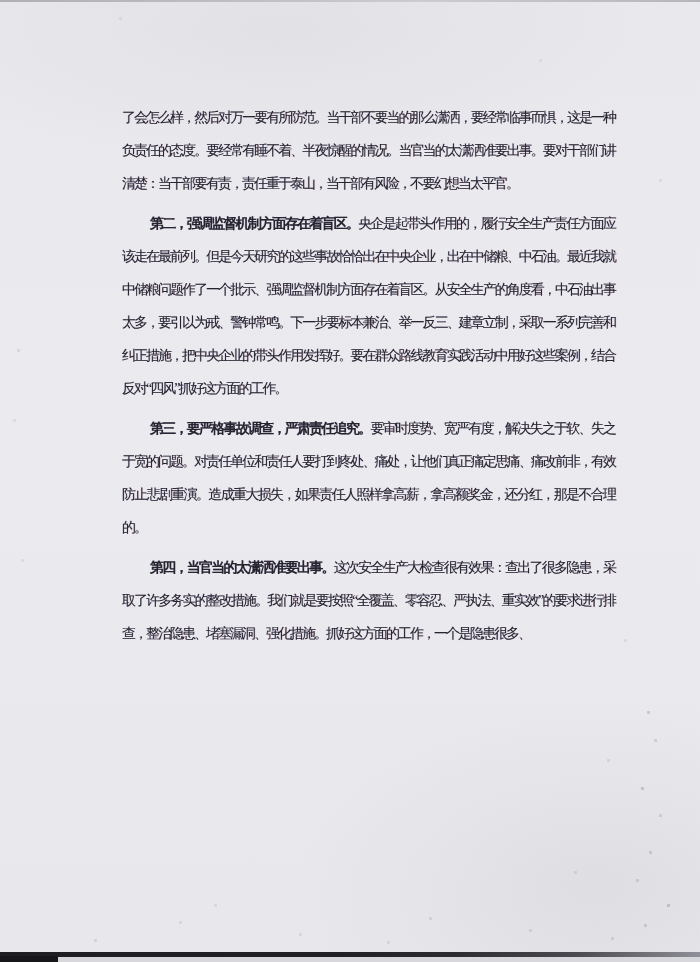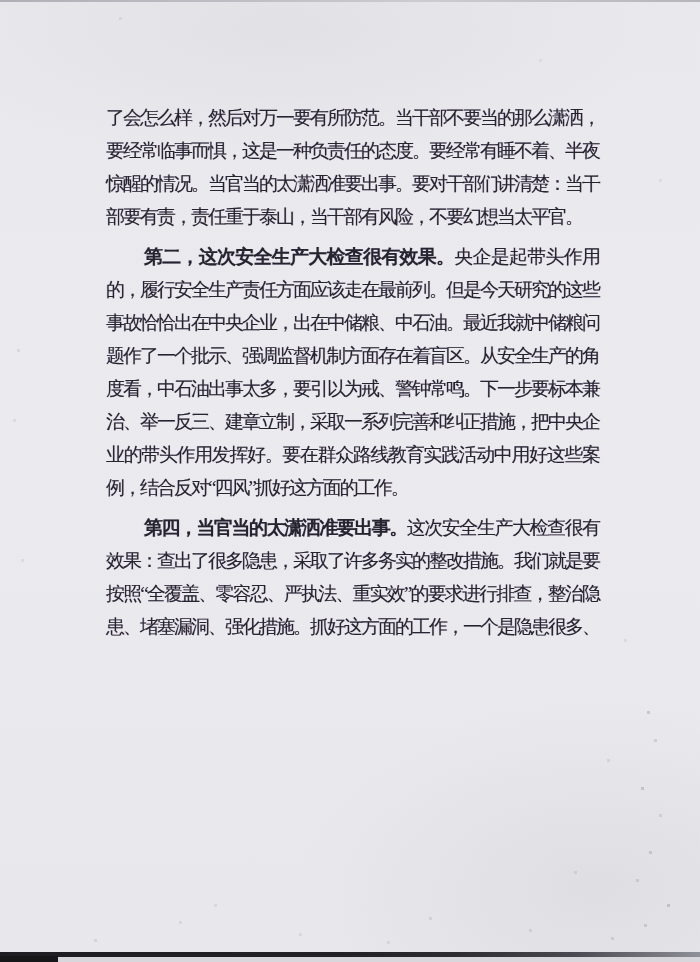--- a/index.html
+++ b/index.html
@@ -19,25 +19,25 @@
     font-family: "Liberation Serif", serif;
   }
   .edge-top {
     position: absolute;
     top: 0; left: 0; right: 0;
     height: 2px;
     background: linear-gradient(90deg, rgba(130,130,140,0.55), rgba(160,158,168,0.35) 60%, rgba(130,130,140,0.5));
   }
   .textblock {
     position: absolute;
-    left: 106px;
+    left: 122px;
     top: 101px;
     width: 493px;
     color: #25252f;
-    font-size: 19px;
+    font-size: 14px;
     line-height: 33px;
     letter-spacing: -2px;
     text-align: justify;
     text-justify: inter-character;
     text-shadow: 0.4px 0 0 rgba(150,60,80,0.22), -0.4px 0 0 rgba(60,70,160,0.22);
   }
   .textblock p {
     margin: 0;
   }
   .textblock p + p {
@@ -111,22 +111,23 @@
 <body>
 
 <div class="page">
 
   <div class="edge-top"></div>
 
   <div class="textblock">
 
     <p><span class="lead"></span><span>了会怎么样，然后对万一要有所防范。当干部不要当的那么潇洒，要经常临事而惧，这是一种负责任的态度。要经常有睡不着、半夜惊醒的情况。当官当的太潇洒准要出事。要对干部们讲清楚：当干部要有责，责任重于泰山，当干部有风险，不要幻想当太平官。</span></p>
 
-    <p class="indent"><span class="lead">第二，这次安全生产大检查很有效果。</span><span>央企是起带头作用的，履行安全生产责任方面应该走在最前列。但是今天研究的这些事故恰恰出在中央企业，出在中储粮、中石油。最近我就中储粮问题作了一个批示、强调监督机制方面存在着盲区。从安全生产的角度看，中石油出事太多，要引以为戒、警钟常鸣。下一步要标本兼治、举一反三、建章立制，采取一系列完善和纠正措施，把中央企业的带头作用发挥好。要在群众路线教育实践活动中用好这些案例，结合反对“四风”抓好这方面的工作。</span></p>
+    <p class="indent"><span class="lead">第二，强调监督机制方面存在着盲区。</span><span>央企是起带头作用的，履行安全生产责任方面应该走在最前列。但是今天研究的这些事故恰恰出在中央企业，出在中储粮、中石油。最近我就中储粮问题作了一个批示、强调监督机制方面存在着盲区。从安全生产的角度看，中石油出事太多，要引以为戒、警钟常鸣。下一步要标本兼治、举一反三、建章立制，采取一系列完善和纠正措施，把中央企业的带头作用发挥好。要在群众路线教育实践活动中用好这些案例，结合反对“四风”抓好这方面的工作。</span></p>
 
+    <p class="indent"><span class="lead">第三，要严格事故调查，严肃责任追究。</span><span>要审时度势、宽严有度，解决失之于软、失之于宽的问题。对责任单位和责任人要打到疼处、痛处，让他们真正痛定思痛、痛改前非，有效防止悲剧重演。造成重大损失，如果责任人照样拿高薪，拿高额奖金，还分红，那是不合理的。</span></p>
 
     <p class="indent"><span class="lead">第四，当官当的太潇洒准要出事。</span><span>这次安全生产大检查很有效果：查出了很多隐患，采取了许多务实的整改措施。我们就是要按照“全覆盖、零容忍、严执法、重实效”的要求进行排查，整治隐患、堵塞漏洞、强化措施。抓好这方面的工作，一个是隐患很多、</span></p>
 
   </div>
 
   <div class="speckles"></div>
   <div class="edge-bottom-band"></div>
   <div class="edge-bottom-light"></div>
   <div class="corner-mark"></div>
 

